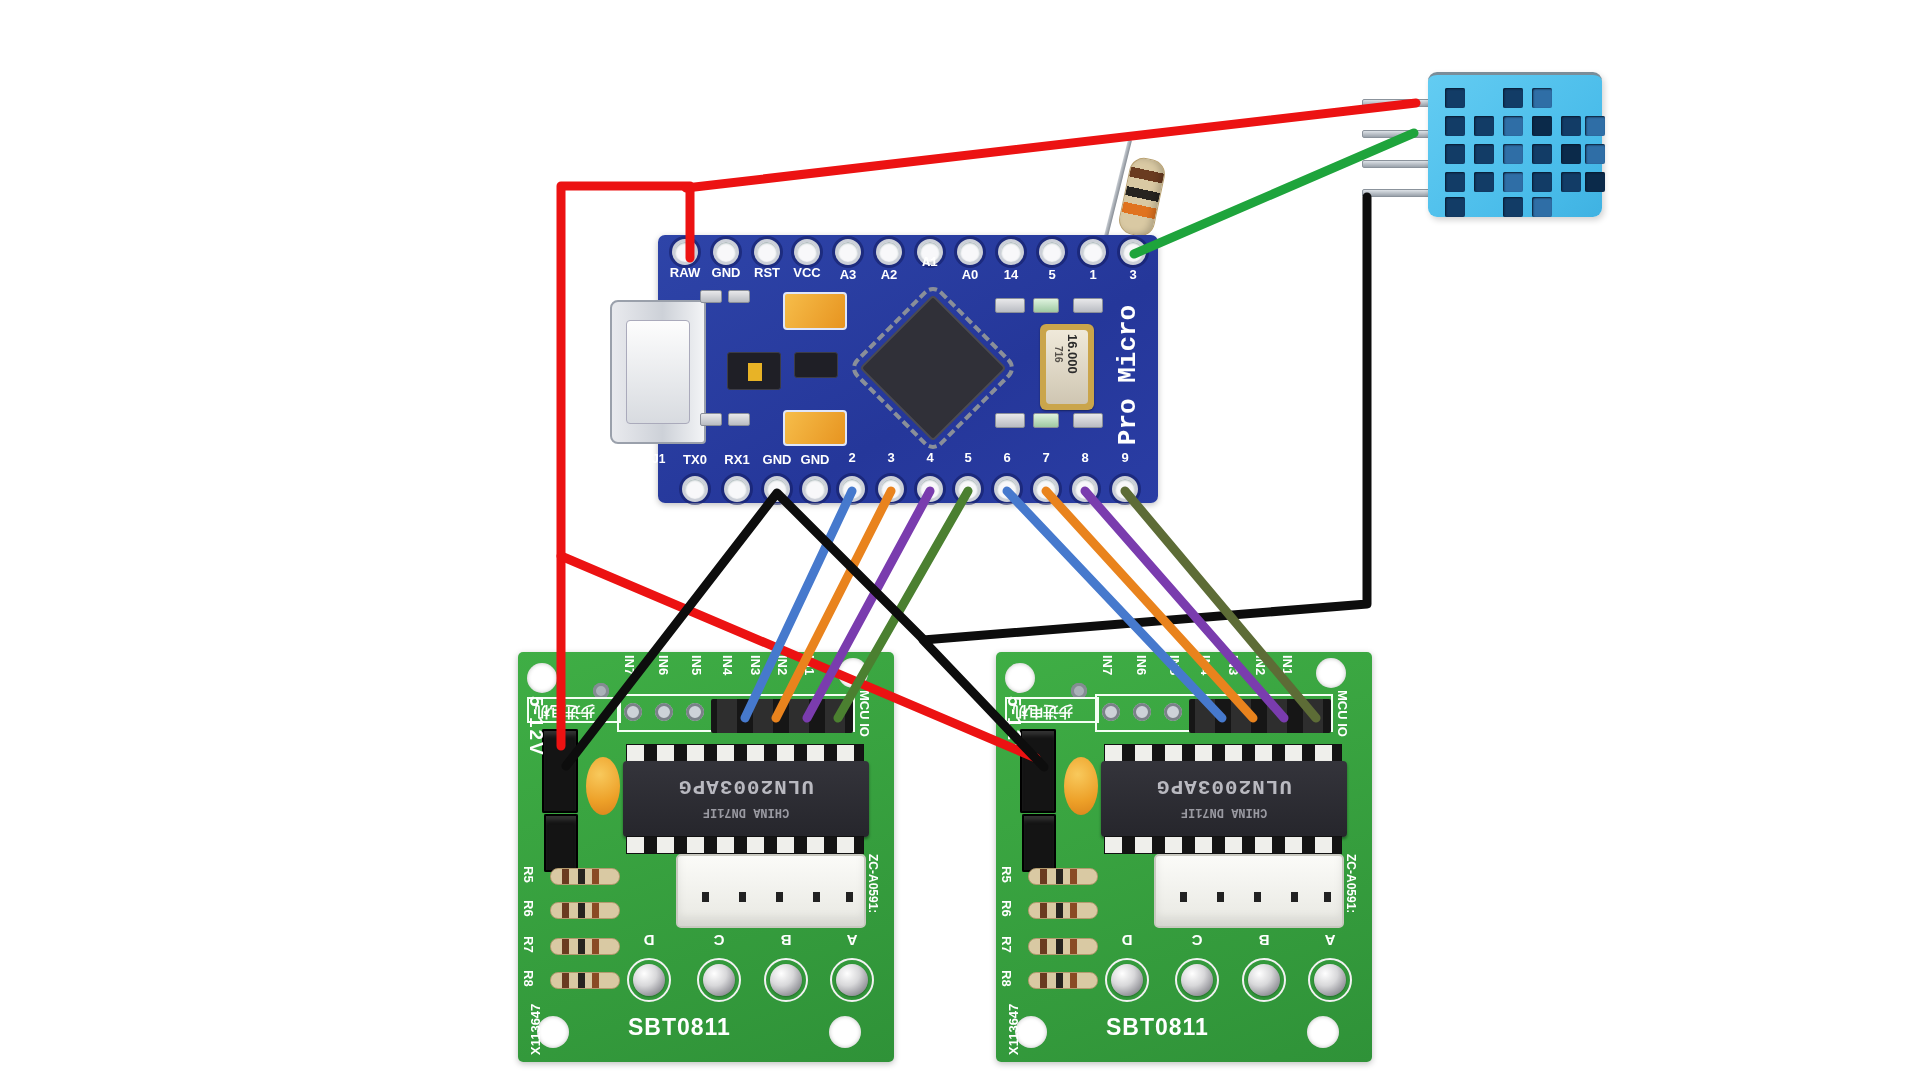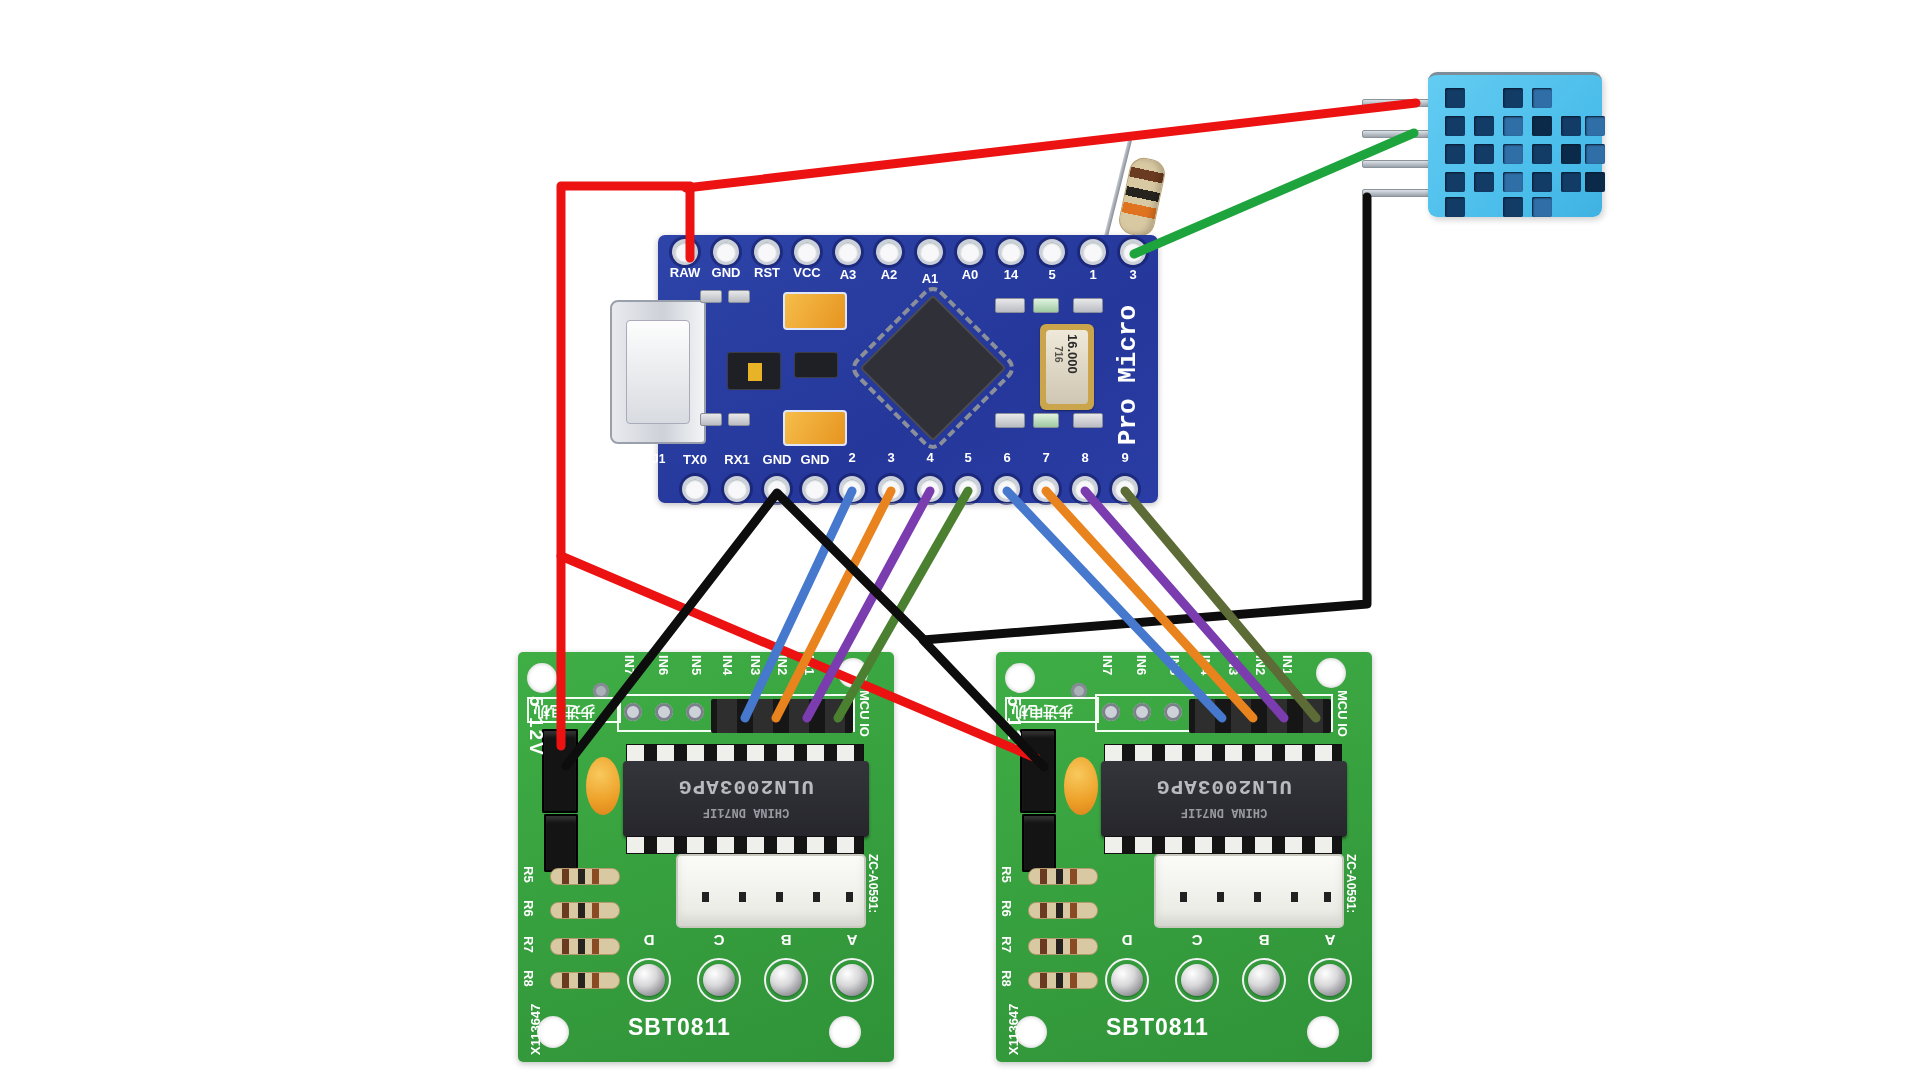--- a/index.html
+++ b/index.html
@@ -114,21 +114,21 @@
     <div class="hole" style="left:381px;top:4px;"></div>
     <div class="hole" style="left:422px;top:4px;"></div>
     <div class="hole" style="left:462px;top:4px;"></div>
 
     <span class="pinlbl" style="left:6px;top:30px;">RAW</span>
     <span class="pinlbl" style="left:47px;top:30px;">GND</span>
     <span class="pinlbl" style="left:88px;top:30px;">RST</span>
     <span class="pinlbl" style="left:128px;top:30px;">VCC</span>
     <span class="pinlbl" style="left:169px;top:32px;">A3</span>
     <span class="pinlbl" style="left:210px;top:32px;">A2</span>
-    <span class="pinlbl" style="left:251px;top:36px;">A1</span>
+    <span class="pinlbl" style="left:251px;top:20px;font-family:Liberation Mono, monospace;">A1</span>
     <span class="pinlbl" style="left:291px;top:32px;">A0</span>
     <span class="pinlbl" style="left:332px;top:32px;">14</span>
     <span class="pinlbl" style="left:373px;top:32px;">5</span>
     <span class="pinlbl" style="left:414px;top:32px;">1</span>
     <span class="pinlbl" style="left:454px;top:32px;">3</span>
 
     <div class="smd" style="left:42px;top:55px;width:22px;height:13px;"></div>
     <div class="smd" style="left:70px;top:55px;width:22px;height:13px;"></div>
     <div class="smd" style="left:42px;top:178px;width:22px;height:13px;"></div>
     <div class="smd" style="left:70px;top:178px;width:22px;height:13px;"></div>

